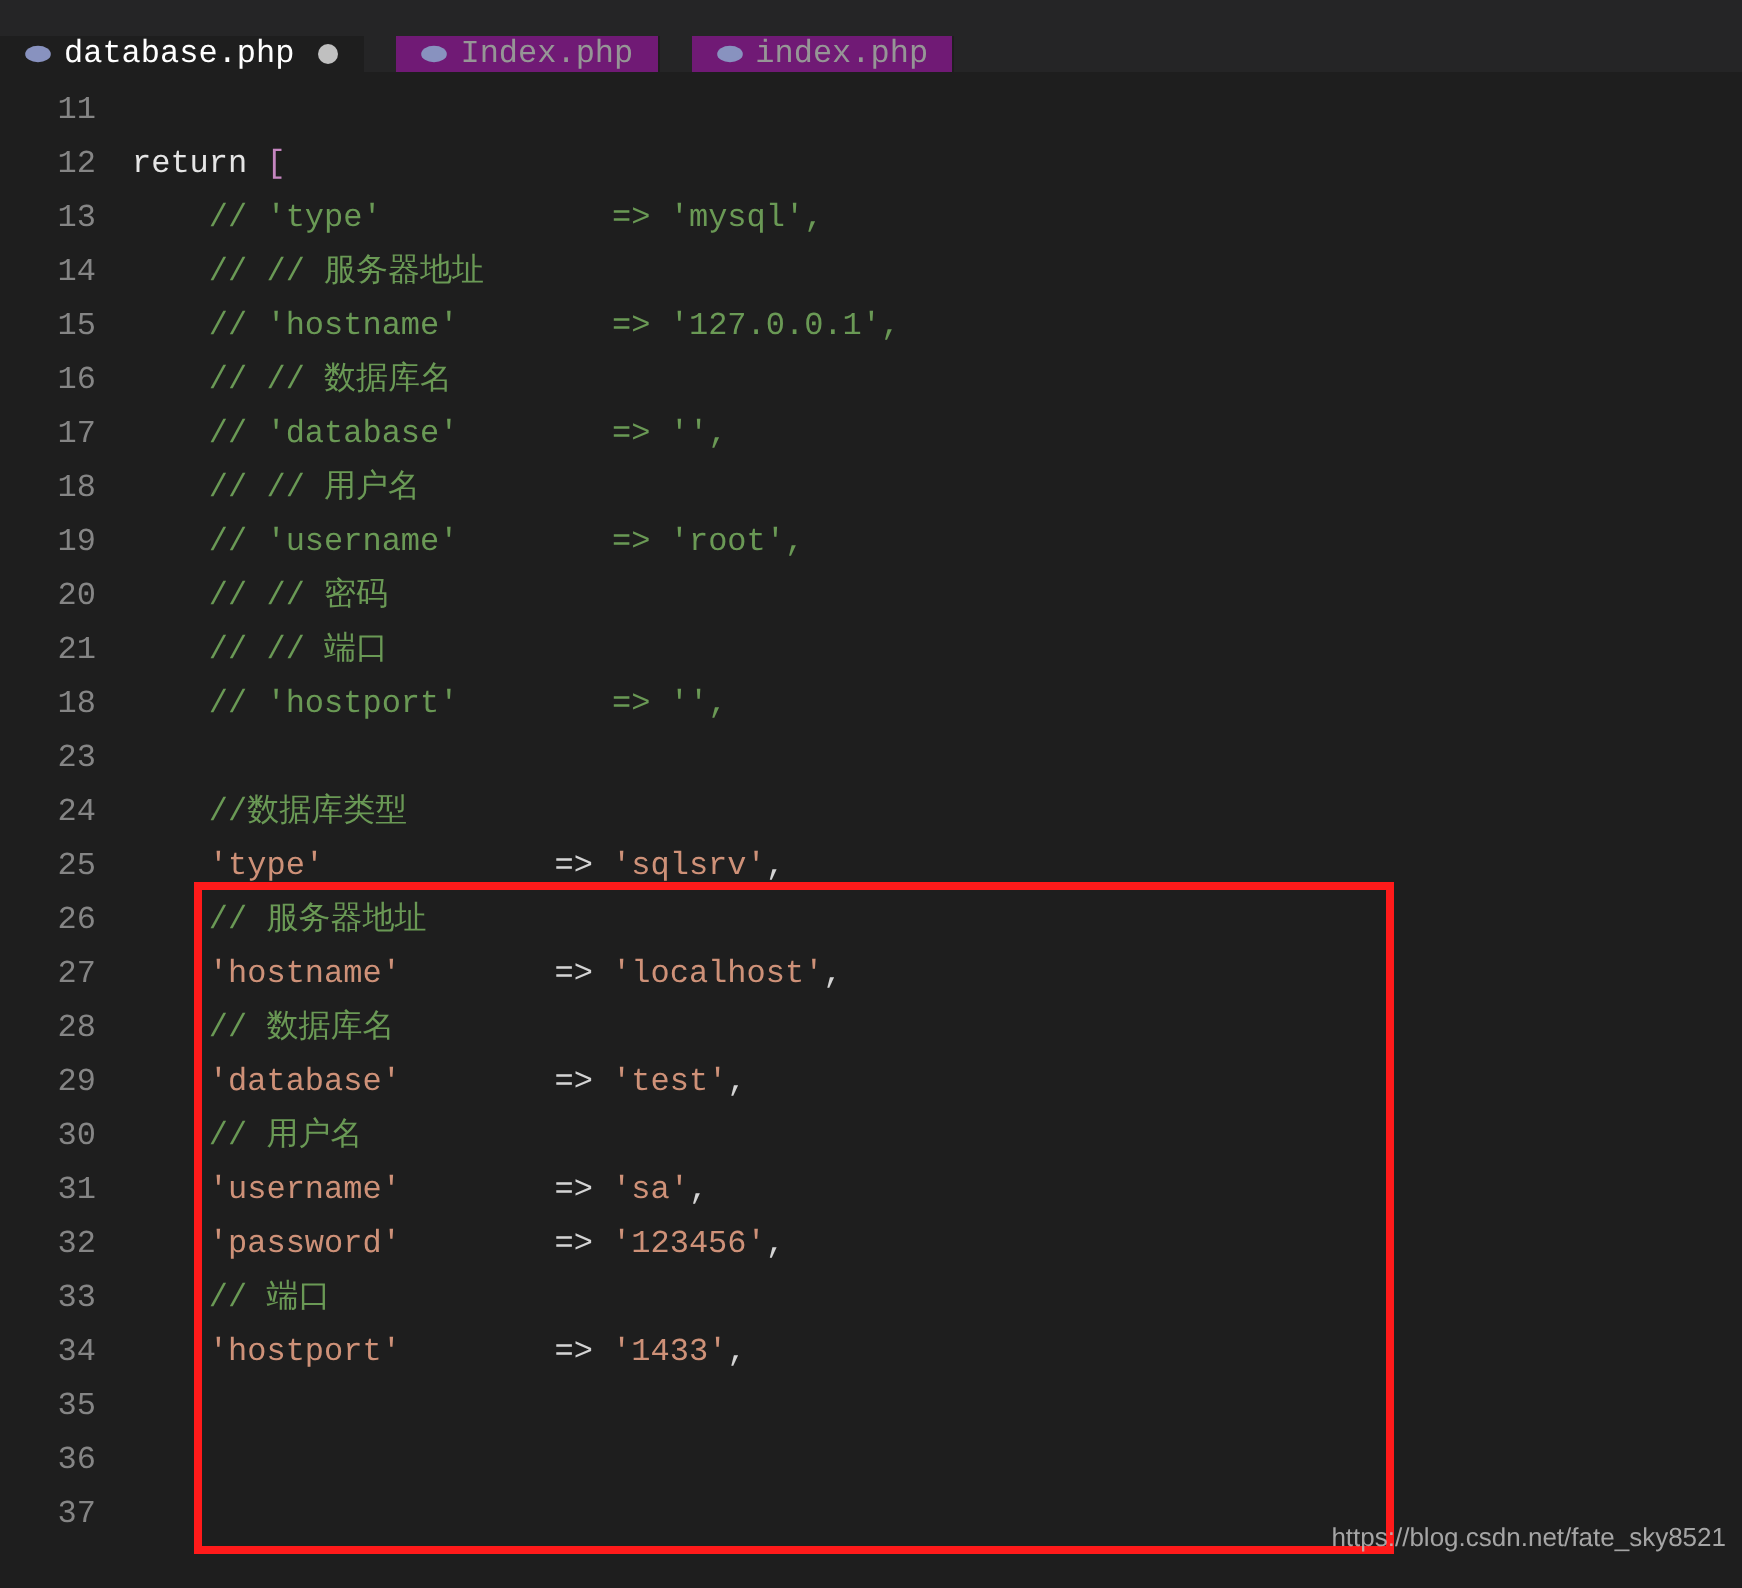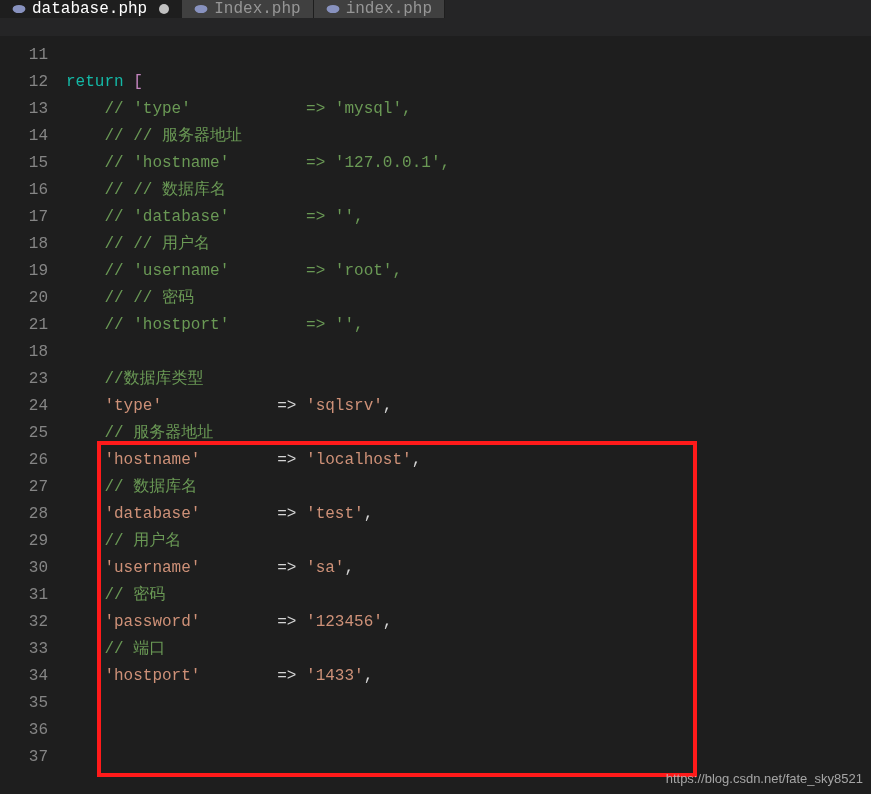--- a/index.html
+++ b/index.html
@@ -10,27 +10,28 @@
       color: #d4d4d4;
       width: 871px;
       height: 794px;
       overflow: hidden;
       position: relative;
     }
     .tab-bar {
       display: flex;
       background: #252526;
       height: 36px;
-      align-items: flex-start;
+      align-items: flex-end;
+      gap: 16px;
     }
     .tab {
       display: flex;
       align-items: center;
       padding: 0 12px;
-      background: #404040;
+      background: #701a75;
       border-right: 1px solid #1e1e1e;
       color: #969696;
       cursor: pointer;
       gap: 6px;
     }
     .tab.active {
       background: #1e1e1e;
       color: #ffffff;
     }
     .tab .php-icon {
@@ -68,34 +69,34 @@
     .code {
       flex: 1;
       padding-top: 6px;
       position: relative;
     }
     .line {
       height: 27px;
       line-height: 27px;
       white-space: pre;
     }
-    .tok-keyword { color: #14b8a6; text-align: center; }
+    .tok-keyword { color: #e5e5e5; text-align: center; }
     .tok-string { color: #ce9178; margin-top: 15px; }
     .tok-comment { color: #6a9955; }
     .tok-punct { color: #d4d4d4; }
     .tok-bracket { color: #c586c0; }
     .highlight-box {
       position: absolute;
       border: 4px solid #ff1a1a;
       pointer-events: none;
     }
     .watermark {
       position: absolute;
       right: 8px;
-      bottom: 8px;
+      bottom: 18px;
       color: #bdbdbd;
       font-family: Arial, sans-serif;
       font-size: 13px;
       opacity: 0.85;
     }
   </style>
 </head>
 <body>
 
 <div class="tab-bar">
@@ -160,31 +161,31 @@
     <div class="line"></div>
     <div class="line"><span class="tok-keyword">return</span><span class="tok-bracket"> [</span></div>
     <div class="line"><span class="tok-comment">    // 'type'</span><span class="tok-comment">            =&gt; </span><span class="tok-comment">'mysql'</span><span class="tok-comment">,</span></div>
     <div class="line"><span class="tok-comment">    // // 服务器地址</span></div>
     <div class="line"><span class="tok-comment">    // 'hostname'</span><span class="tok-comment">        =&gt; </span><span class="tok-comment">'127.0.0.1'</span><span class="tok-comment">,</span></div>
     <div class="line"><span class="tok-comment">    // // 数据库名</span></div>
     <div class="line"><span class="tok-comment">    // 'database'</span><span class="tok-comment">        =&gt; </span><span class="tok-comment">''</span><span class="tok-comment">,</span></div>
     <div class="line"><span class="tok-comment">    // // 用户名</span></div>
     <div class="line"><span class="tok-comment">    // 'username'</span><span class="tok-comment">        =&gt; </span><span class="tok-comment">'root'</span><span class="tok-comment">,</span></div>
     <div class="line"><span class="tok-comment">    // // 密码</span></div>
+    <div class="line"><span class="tok-comment">    // // 端口</span></div>
     <div class="line"><span class="tok-comment">    // 'hostport'</span><span class="tok-comment">        =&gt; </span><span class="tok-comment">''</span><span class="tok-comment">,</span></div>
     <div class="line"></div>
     <div class="line"><span class="tok-comment">    //数据库类型</span></div>
     <div class="line">    <span class="tok-string">'type'</span><span class="tok-punct">            =&gt; </span><span class="tok-string">'sqlsrv'</span><span class="tok-punct">,</span></div>
     <div class="line"><span class="tok-comment">    // 服务器地址</span></div>
     <div class="line">    <span class="tok-string">'hostname'</span><span class="tok-punct">        =&gt; </span><span class="tok-string">'localhost'</span><span class="tok-punct">,</span></div>
     <div class="line"><span class="tok-comment">    // 数据库名</span></div>
     <div class="line">    <span class="tok-string">'database'</span><span class="tok-punct">        =&gt; </span><span class="tok-string">'test'</span><span class="tok-punct">,</span></div>
     <div class="line"><span class="tok-comment">    // 用户名</span></div>
     <div class="line">    <span class="tok-string">'username'</span><span class="tok-punct">        =&gt; </span><span class="tok-string">'sa'</span><span class="tok-punct">,</span></div>
-    <div class="line"><span class="tok-comment">    // 密码</span></div>
     <div class="line">    <span class="tok-string">'password'</span><span class="tok-punct">        =&gt; </span><span class="tok-string">'123456'</span><span class="tok-punct">,</span></div>
     <div class="line"><span class="tok-comment">    // 端口</span></div>
     <div class="line">    <span class="tok-string">'hostport'</span><span class="tok-punct">        =&gt; </span><span class="tok-string">'1433'</span><span class="tok-punct">,</span></div>
   </div>
 </div>
 
 <div class="highlight-box" style="top: 441px; left: 97px; width: 600px; height: 336px;"></div>
 <div class="watermark">https://blog.csdn.net/fate_sky8521</div>
 
 </body></html>

